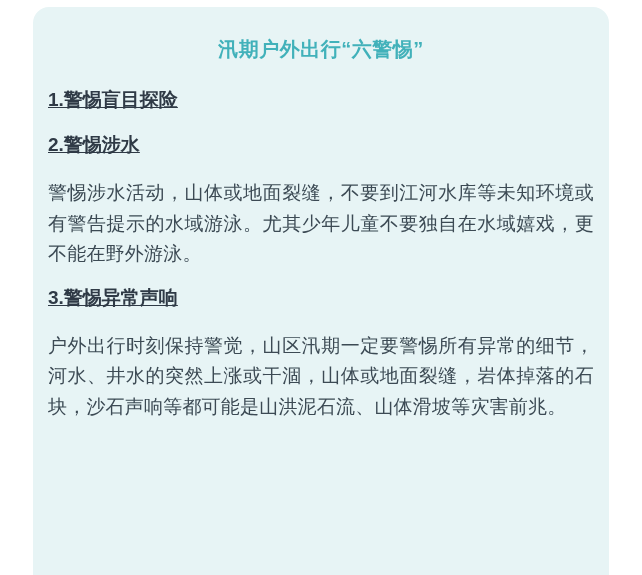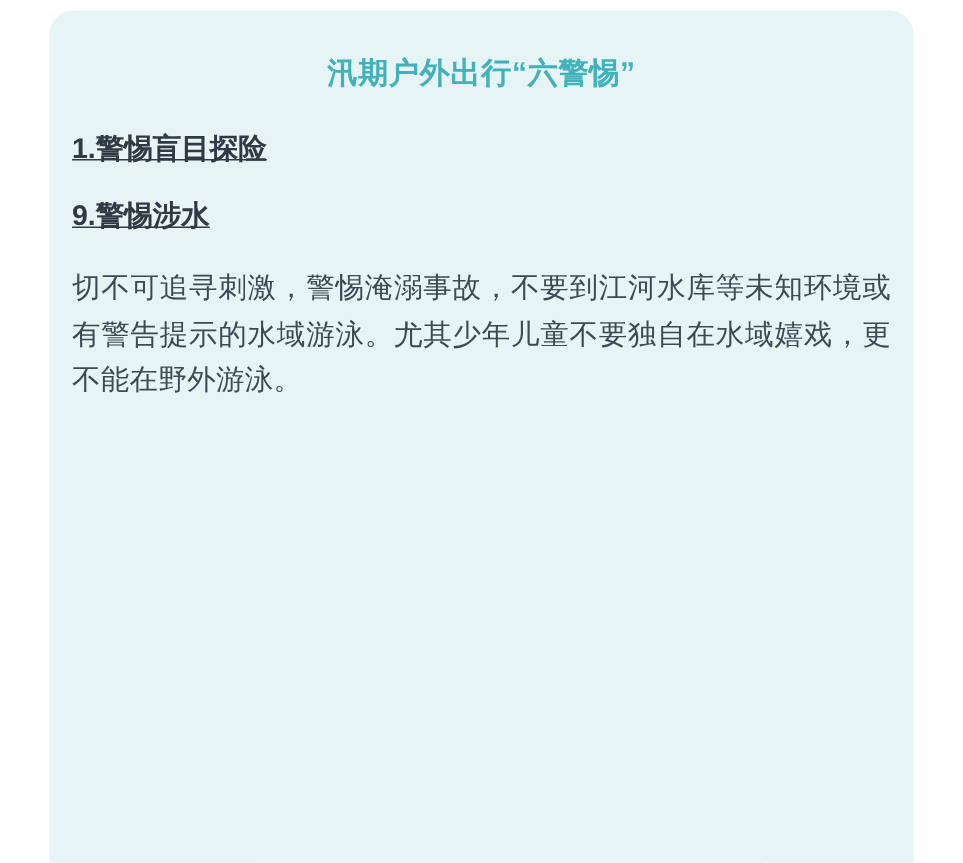--- a/index.html
+++ b/index.html
@@ -54,18 +54,22 @@
 
 <div class="card">
 
   <h1 class="article-title">汛期户外出行“六警惕”</h1>
 
   <section>
     <h2 class="section-heading">1.警惕盲目探险</h2>
   </section>
 
   <section>
-    <h2 class="section-heading">9.警惕涉水</h2>
-    <p class="section-body">切不可追寻刺激，警惕淹溺事故，不要到江河水库等未知环境或有警告提示的水域游泳。尤其少年儿童不要独自在水域嬉戏，更不能在野外游泳。</p>
+    <h2 class="section-heading">2.警惕涉水</h2>
+    <p class="section-body">警惕涉水活动，山体或地面裂缝，不要到江河水库等未知环境或有警告提示的水域游泳。尤其少年儿童不要独自在水域嬉戏，更不能在野外游泳。</p>
   </section>
 
+  <section>
+    <h2 class="section-heading">3.警惕异常声响</h2>
+    <p class="section-body">户外出行时刻保持警觉，山区汛期一定要警惕所有异常的细节，河水、井水的突然上涨或干涸，山体或地面裂缝，岩体掉落的石块，沙石声响等都可能是山洪泥石流、山体滑坡等灾害前兆。</p>
+  </section>
 
 </div>
 
 </body></html>

